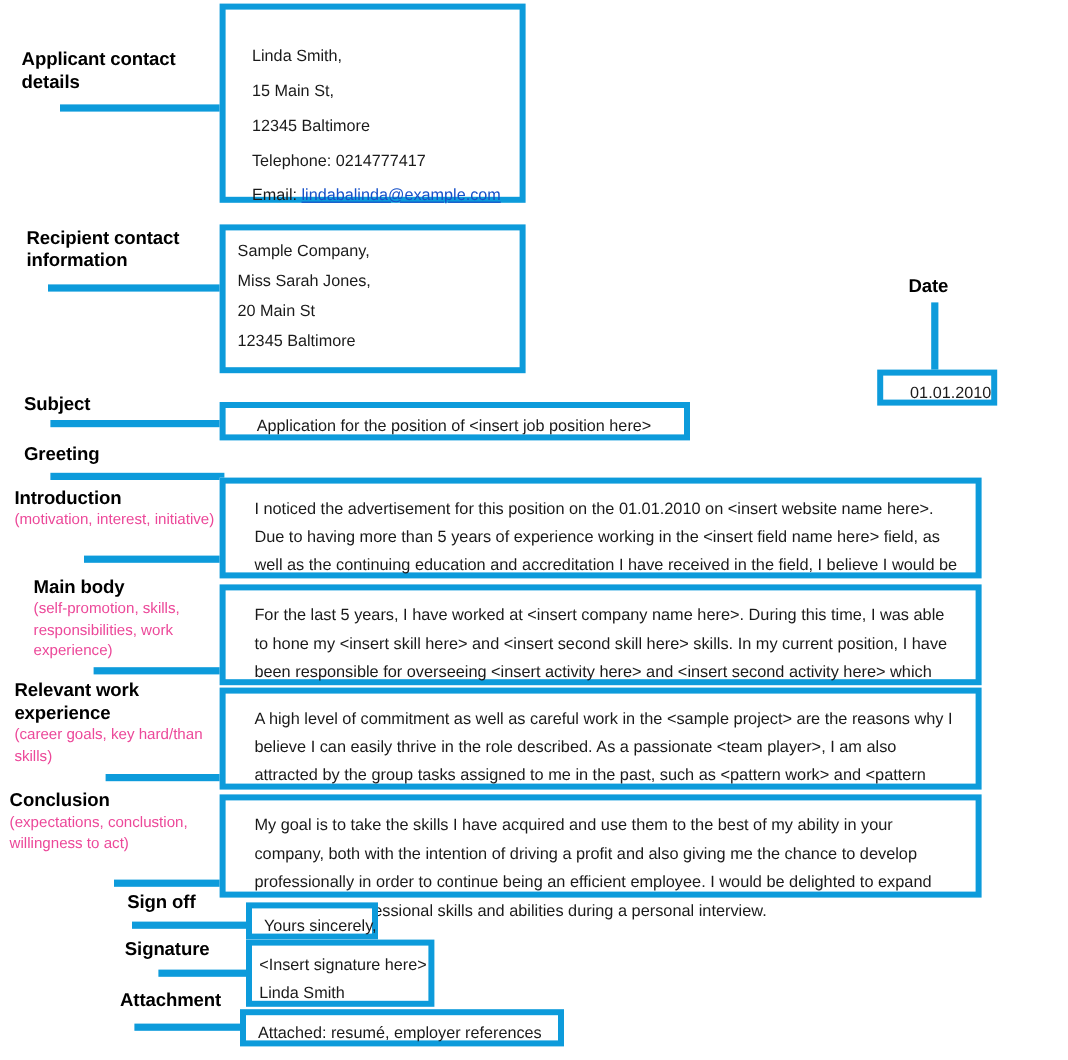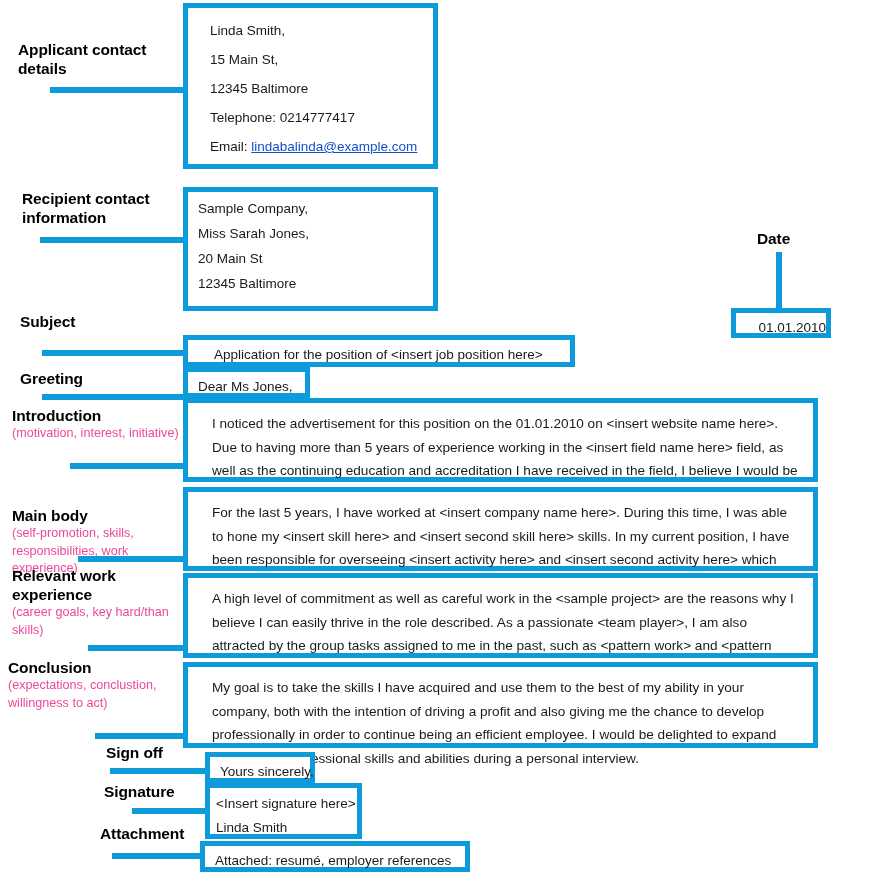--- a/index.html
+++ b/index.html
@@ -21,21 +21,21 @@
     width: 890px;
     height: 883px;
   }
 
   
   .box {
     position: absolute;
     box-sizing: border-box;
     border: 5px solid #0d9bdb;
     background: #ffffff;
-    padding: 8px 0 8px 22px;
+    padding: 24px 0 8px 22px;
     font-size: 13.5px;
     line-height: 29px;
     color: #1a1a1a;
   }
   .box.tight {
     padding: 4px 0 4px 10px;
     line-height: 25px;
   }
   .box.para {
     padding: 9px 14px 9px 24px;
@@ -111,42 +111,39 @@
     <span class="ln">20 Main St</span>
     <span class="ln">12345 Baltimore</span>
   </div>
 
   <div class="lbl" style="left:757px; top:229px;">Date</div>
   <div class="bar" style="left:776px; top:252px; width:6px; height:58px;"></div>
   <div class="box single" style="left:731px; top:308px; width:100px; height:30px; text-align:center; padding-left:0;">
     <span class="ln" style="text-align:right;">01.01.2010</span>
   </div>
 
-  <div class="lbl" style="left:20px; top:312px;text-align:right;">Subject</div>
+  <div class="lbl" style="left:20px; top:328px;text-align:right;">Subject</div>
   <div class="bar" style="left:42px; top:350px; width:145px; height:6px;"></div>
   <div class="box single bold" style="left:183px; top:335px; width:392px; height:32px; padding-left:26px;">
     <span class="ln">Application for the position of &lt;insert job position here&gt;</span>
   </div>
 
   <div class="lbl" style="left:20px; top:369px;">Greeting</div>
   <div class="bar" style="left:42px; top:394px; width:145px; height:6px;"></div>
-  <div class="box single" style="left:183px; top:367px; width:127px; height:31px;">
-    <span class="ln">Dear Ms Jones,</span>
-  </div>
 
   <div class="lbl" style="left:12px; top:406px; width:168px;">
     <span>Introduction</span>
     <span class="sub">(motivation, interest, initiative)</span>
   </div>
   <div class="bar" style="left:70px; top:463px; width:116px; height:6px;"></div>
   <div class="box para" style="left:183px; top:398px; width:635px; height:84px;">
     <p>I noticed the advertisement for this position on the 01.01.2010 on &lt;insert website name here&gt;. Due to having more than 5 years of experience working in the &lt;insert field name here&gt; field, as well as the continuing education and accreditation I have received in the field, I believe I would be an ideal candidate for the opening advertised.</p>
   </div>
 
-  <div class="lbl" style="left:12px; top:480px; width:170px;margin-top:26px;">
+  <div class="lbl" style="left:28px; top:480px; width:170px;">
     <span>Main body</span>
     <span class="sub">(self-promotion, skills, responsibilities, work experience)</span>
   </div>
   <div class="bar" style="left:78px; top:556px; width:108px; height:6px;"></div>
   <div class="box para" style="left:183px; top:487px; width:635px; height:84px;">
     <p>For the last 5 years, I have worked at &lt;insert company name here&gt;. During this time, I was able to hone my &lt;insert skill here&gt; and &lt;insert second skill here&gt; skills. In my current position, I have been responsible for overseeing &lt;insert activity here&gt; and &lt;insert second activity here&gt; which have been invaluable in understanding the structure and inner workings of the industry.</p>
   </div>
 
   <div class="lbl" style="left:12px; top:566px; width:170px;">
     <span>Relevant work</span><br>

